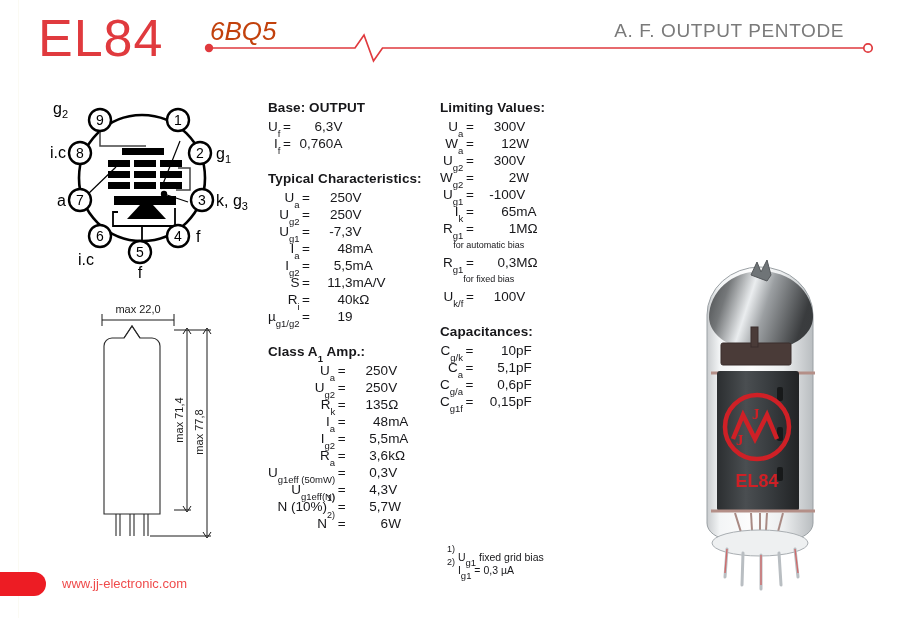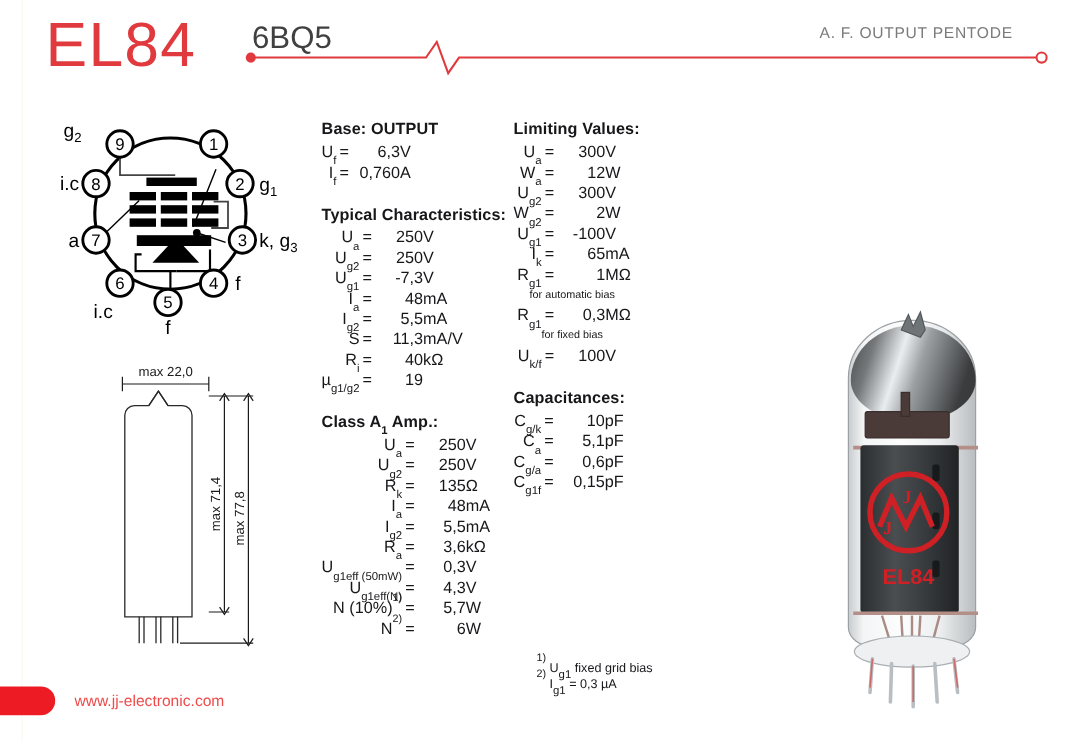--- a/index.html
+++ b/index.html
@@ -12,37 +12,37 @@
 
   
   .hdr{position:absolute;left:0;top:0;width:900px;height:80px;}
   .hdr-title{
     position:absolute;left:38px;top:12px;
     font-size:52px;letter-spacing:1px;color:#e03a3e;
     font-weight:400;line-height:1;
   }
   .hdr-alt{
     position:absolute;left:210px;top:18px;
-    font-size:26px;color:#404040;font-weight:400;line-height:1;
+    font-size:26px;color:#c2410c;font-weight:400;line-height:1;font-style:italic;
   }
   .hdr-kind{
     position:absolute;right:56px;top:20px;
-    font-size:13px;color:#7a7a7a;letter-spacing:.6px;
+    font-size:19px;color:#7a7a7a;letter-spacing:.6px;
   }
   .hdr-line{position:absolute;left:200px;top:30px;width:680px;height:36px;}
 
   
   .pinwrap{position:absolute;left:30px;top:90px;width:230px;height:190px;}
   .mech{position:absolute;left:88px;top:300px;width:140px;height:245px;}
 
   
   .specs{position:absolute;left:268px;top:100px;width:360px;}
   .col{position:absolute;top:0;}
   .colA{left:0;width:180px;}
-  .colB{left:160px;width:190px;}
+  .colB{left:172px;width:190px;}
 
   .sec{
     font-size:13.5px;font-weight:bold;color:#17171a;
     margin:0 0 3px 0;letter-spacing:.1px;white-space:nowrap;
   }
   .sec.gap{margin-top:19px;}
   table.rows{border-collapse:collapse;font-size:13.5px;color:#17171a;}
   table.rows td{padding:0;line-height:17px;white-space:nowrap;vertical-align:baseline;}
   td.sym{text-align:right;padding-right:4px;}
   td.eq{text-align:center;width:13px;}

